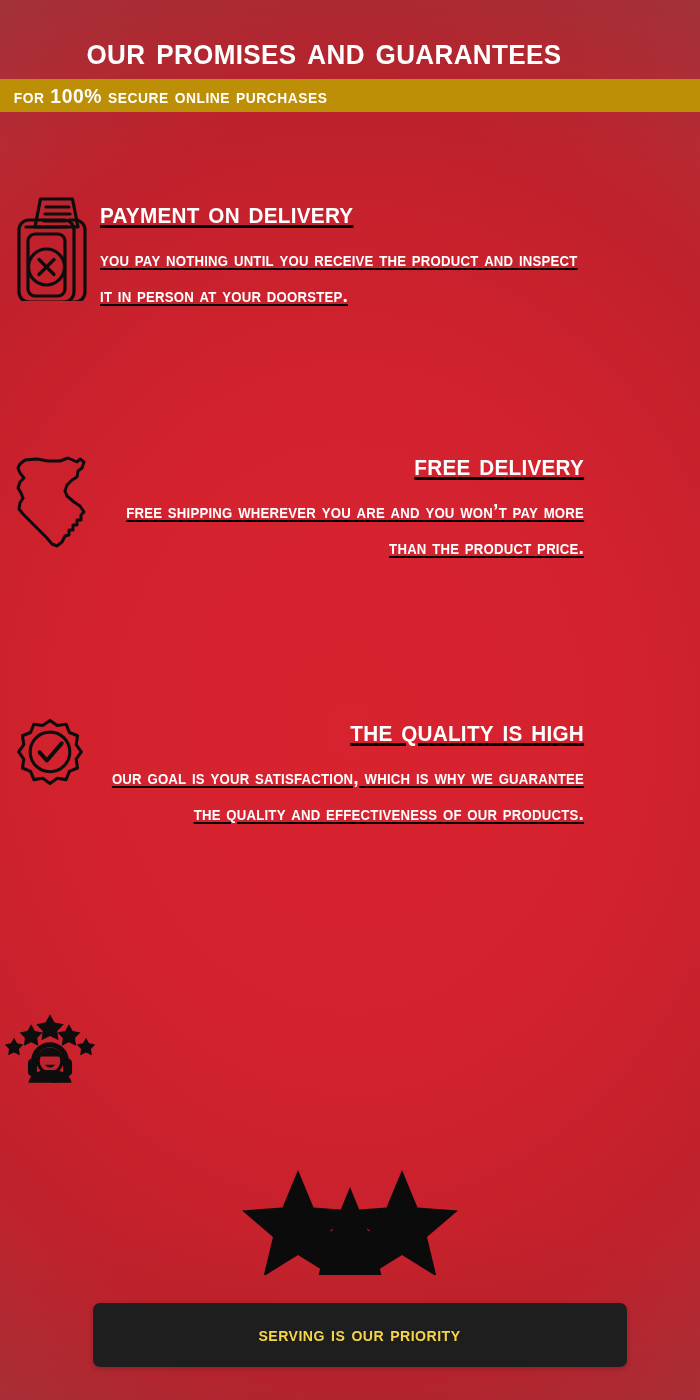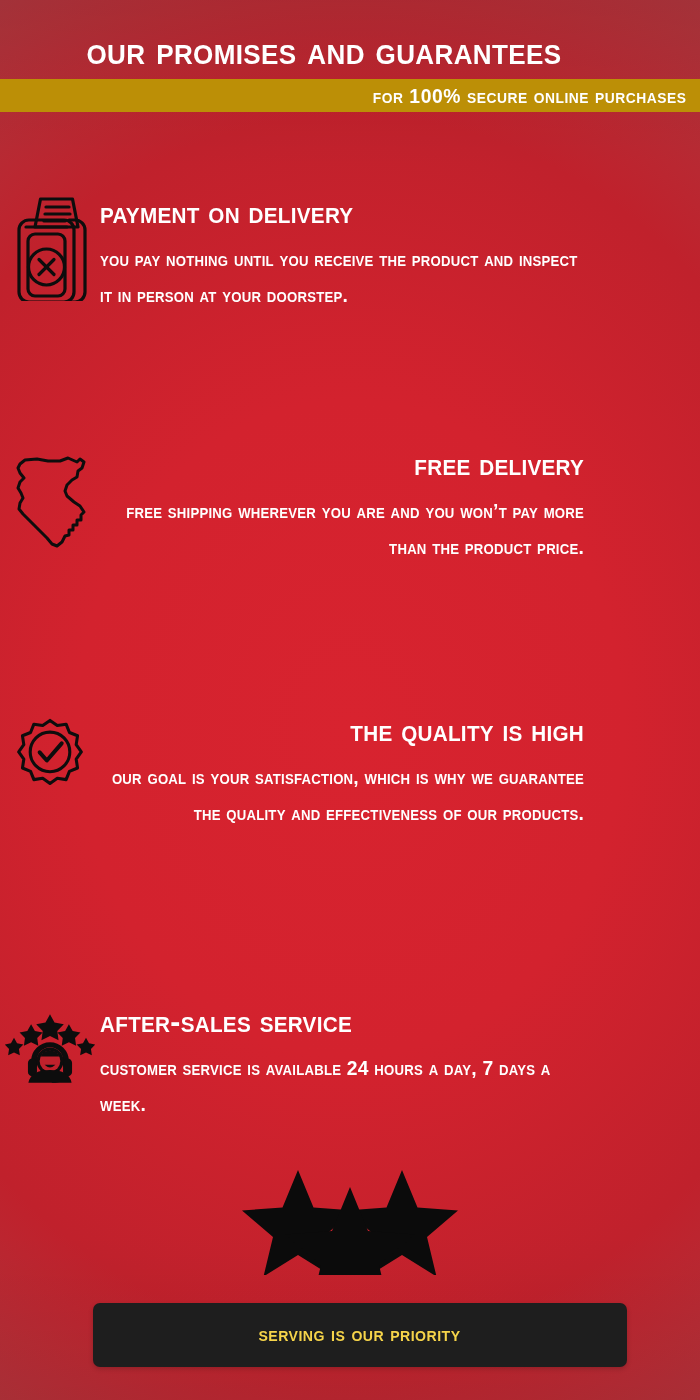--- a/index.html
+++ b/index.html
@@ -65,21 +65,21 @@
     padding-top: 30px;
     padding-bottom: 9px;
     white-space: nowrap;
   }
   .header-subbar {
     background: #bc8f06;
     width: 700px;
     height: 33px;
     display: flex;
     align-items: center;
-    justify-content: flex-end;
+    justify-content: flex-start;
   }
   .header-sub {
     color: #ffffff;
     font-family: "Liberation Sans", sans-serif;
     font-weight: bold;
     font-size: 21px;
     line-height: 1;
     letter-spacing: 0.6px;
     font-variant: small-caps;
     text-transform: lowercase;
@@ -105,20 +105,21 @@
   .feature-icon {
     flex: 0 0 auto;
     width: 100px;
     display: flex;
     justify-content: center;
     align-items: flex-start;
   }
   .feature-body {
     flex: 1 1 auto;
     padding-right: 85px;
+    text-decoration: underline;
   }
   .feature-title {
     color: #ffffff;
     font-family: "Liberation Sans", sans-serif;
     font-weight: bold;
     font-size: 32px;
     line-height: 1.05;
     letter-spacing: 0.3px;
     font-variant: small-caps;
     text-transform: lowercase;
@@ -289,24 +290,20 @@
             <circle cx="50" cy="62" r="11.5" fill="#c0212c"></circle>
 
             <path d="M39.5 57 a 11.5 11.5 0 0 1 21 0 z" fill="#0d0d0d"></path>
 
             <path d="M44 66 q 6 6 12 0 z" fill="#0d0d0d"></path>
 
             <path d="M26 86 q 3 -14 24 -14 q 21 0 24 14 z"></path>
           </g>
         </svg>
       </div>
-      <div class="feature-body">
-        <div class="feature-title">After-sales service</div>
-        <div class="feature-desc">Customer service is available 24 hours a day, 7 days a week.</div>
-      </div>
     </div>
 
   </div>
 
   <div class="stars-row">
     <svg width="230" height="110" viewBox="0 0 230 110">
       <g fill="#0b0b0b">
         <polygon points="63,5 78.5,42.5 119,45.5 88,72 97.5,111.5 63,90 28.5,111.5 38,72 7,45.5 47.5,42.5"></polygon>
         <polygon points="167,5 182.5,42.5 223,45.5 192,72 201.5,111.5 167,90 132.5,111.5 142,72 111,45.5 151.5,42.5"></polygon>
         <polygon points="115,22 133,66 180,69.5 144,100 155,146 115,121 75,146 86,100 50,69.5 97,66"></polygon>

